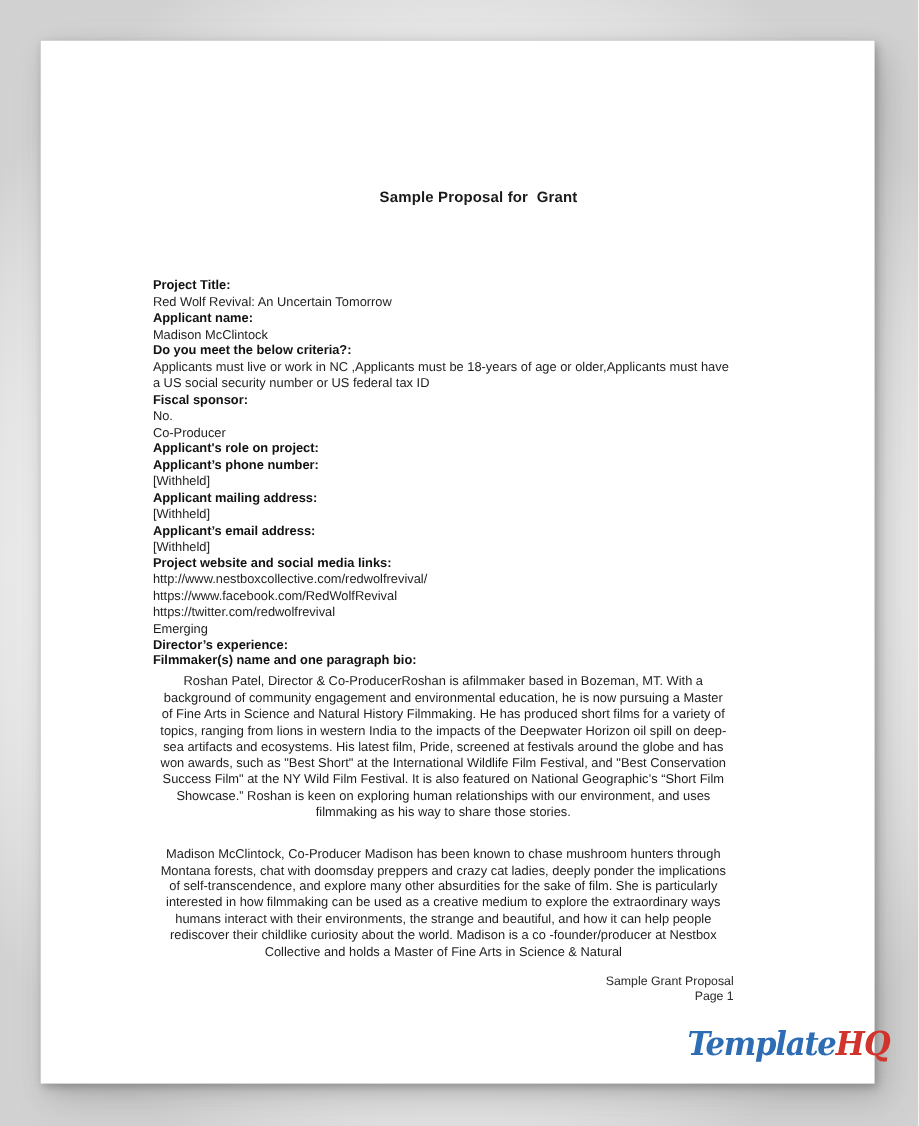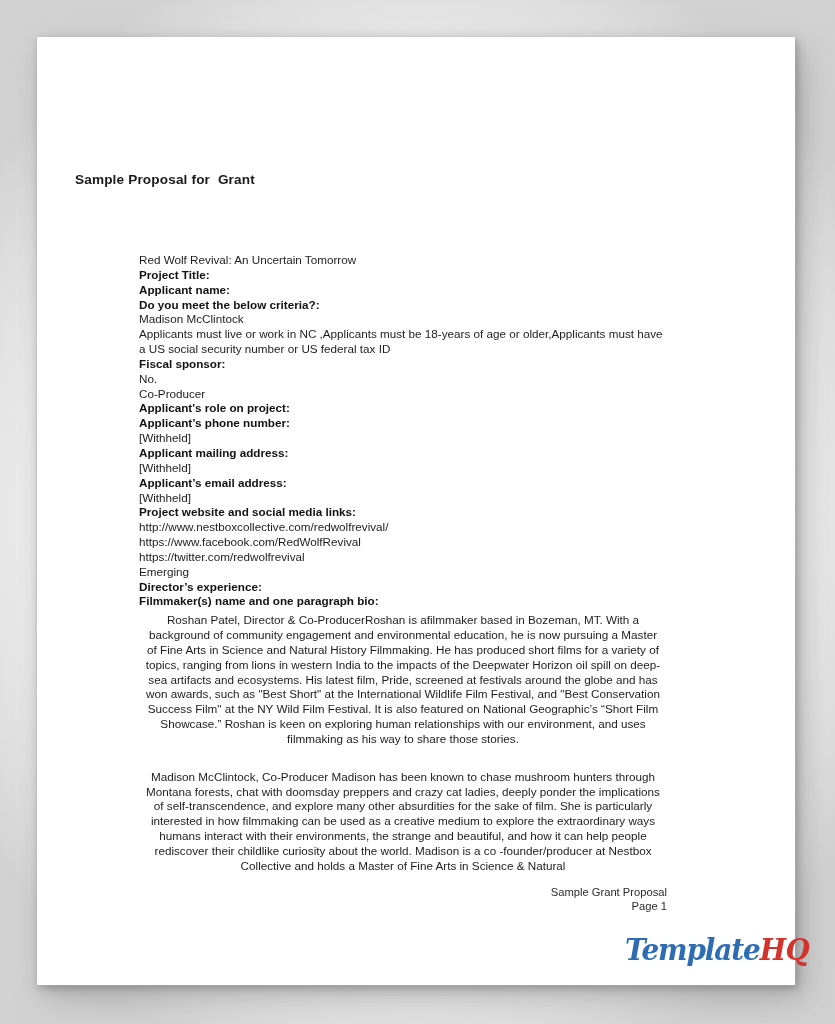--- a/index.html
+++ b/index.html
@@ -41,21 +41,21 @@
       6px 9px 20px rgba(110,110,110,0.30),
       14px 18px 38px rgba(130,130,130,0.20);
   }
 
   
   #doc-title {
     position: absolute;
     left: 0;
     top: 135px;
     width: 758px;
-    text-align: left;
+    text-align: center;
     padding-left: 38px;
     box-sizing: border-box;
     font-size: 13.6px;
     font-weight: bold;
     color: #1a1a1a;
     letter-spacing: 0.15px;
     white-space: pre;
   }
 
   #body-block {
@@ -125,27 +125,27 @@
 <body>
 
 <div id="page-backdrop"></div>
 
 <div id="sheet">
 
   <div id="doc-title">Sample Proposal for  Grant</div>
 
   <div id="body-block">
 
+    <div class="line"><span class="fld-label">Project Title:</span></div>
     <div class="line"><span class="fld-value">Red Wolf Revival: An Uncertain Tomorrow</span></div>
-    <div class="line"><span class="fld-label">Project Title:</span></div>
 
     <div class="line"><span class="fld-label">Applicant name:</span></div>
+    <div class="line"><span class="fld-value">Madison McClintock</span></div>
+
     <div class="line"><span class="fld-label">Do you meet the below criteria?:</span></div>
-
-    <div class="line"><span class="fld-value">Madison McClintock</span></div>
     <div class="line"><span class="fld-value">Applicants must live or work in NC ,Applicants must be 18-years of age or older,Applicants must have a US social security number or US federal tax ID</span></div>
 
     <div class="line"><span class="fld-label">Fiscal sponsor:</span></div>
     <div class="line"><span class="fld-value">No.</span></div>
 
     <div class="line"><span class="fld-value">Co-Producer</span></div>
     <div class="line"><span class="fld-label">Applicant's role on project:</span></div>
 
     <div class="line"><span class="fld-label">Applicant’s phone number:</span></div>
     <div class="line"><span class="fld-value">[Withheld]</span></div>

